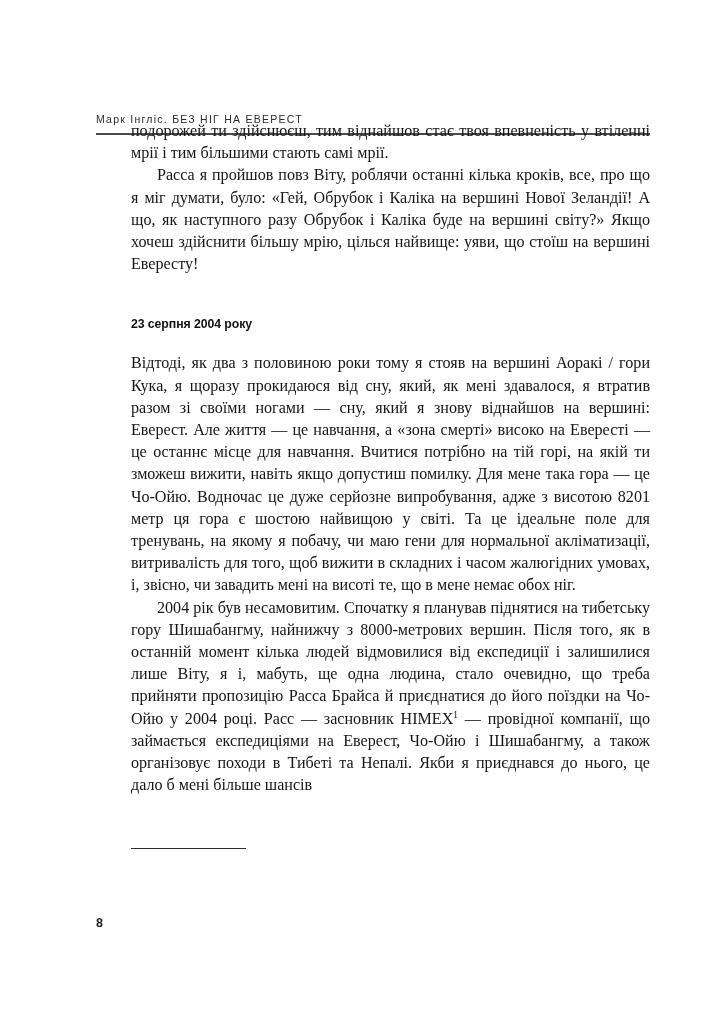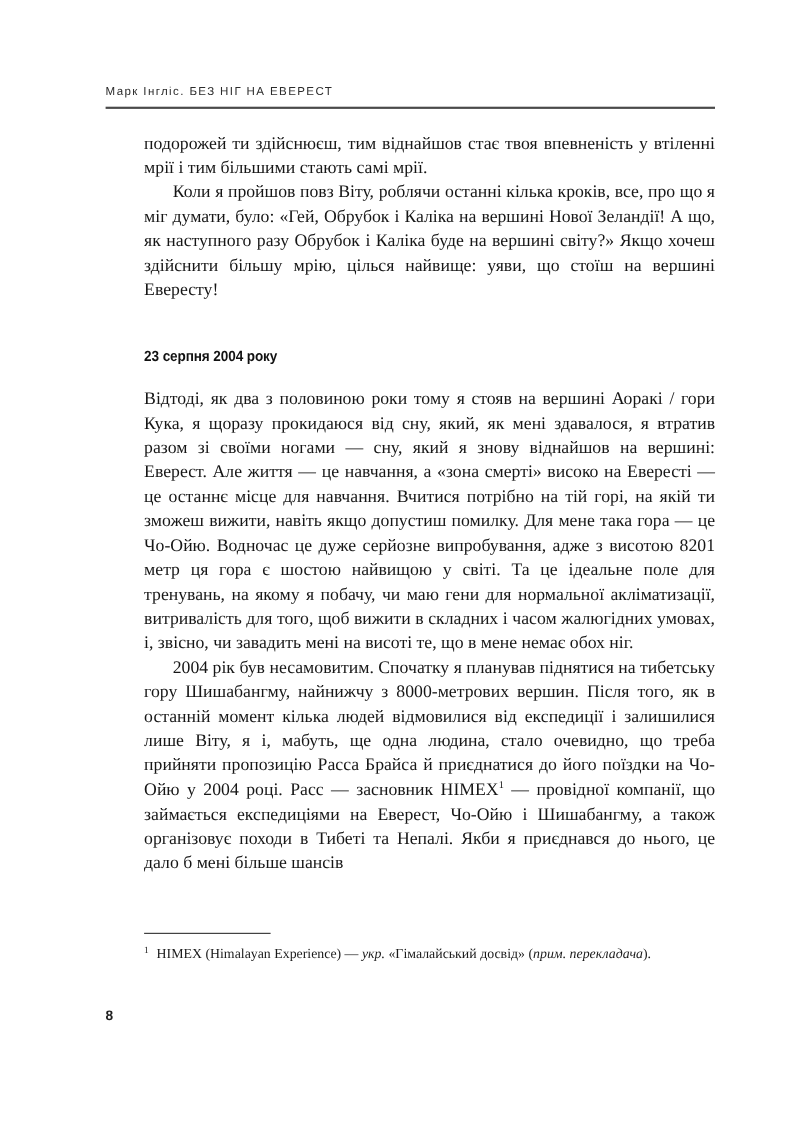--- a/index.html
+++ b/index.html
@@ -30,20 +30,21 @@
     top: 76px;
     width: 554px;
   }
   .running-head-text {
     font-family: "Liberation Sans", "DejaVu Sans", sans-serif;
     font-size: 10.5px;
     letter-spacing: 1.25px;
     color: #2b2b2b;
     white-space: nowrap;
     line-height: 14px;
+    margin-top: 36px;
   }
   .running-head-rule {
     margin-top: 7px;
     width: 554px;
     height: 2px;
     background: #4a4a4a;
   }
 
   
   .textblock {
@@ -138,34 +139,33 @@
 
   <div class="running-head">
     <div class="running-head-text">Марк Інгліс. БЕЗ НІГ НА ЕВЕРЕСТ</div>
     <div class="running-head-rule"></div>
   </div>
 
   <div class="textblock">
 
     <p class="body">подорожей ти здійснюєш, тим віднайшов стає твоя впевненість у втіленні мрії і тим більшими стають самі мрії.</p>
 
-    <p class="body indent">Коли я пройшов повз Віту, роблячи останні кілька кроків, все, про що я міг думати, було: «Гей, Обрубок і Каліка на вершині Нової Зеландії! А що, як наступного разу Обрубок і Каліка буде на вершині світу?» Якщо хочеш здійснити більшу мрію, цілься найвище: уяви, що стоїш на вершині Евересту!</p>
+    <p class="body indent">Расса я пройшов повз Віту, роблячи останні кілька кроків, все, про що я міг думати, було: «Гей, Обрубок і Каліка на вершині Нової Зеландії! А що, як наступного разу Обрубок і Каліка буде на вершині світу?» Якщо хочеш здійснити більшу мрію, цілься найвище: уяви, що стоїш на вершині Евересту!</p>
 
     <div class="spacer-before-heading"></div>
 
     <p class="date-heading">23 серпня 2004 року</p>
 
     <div class="spacer-after-heading"></div>
 
     <p class="body">Відтоді, як два з половиною роки тому я стояв на вершині Аоракі / гори Кука, я щоразу прокидаюся від сну, який, як мені здавалося, я втратив разом зі своїми ногами — сну, який я знову віднайшов на вершині: Еверест. Але життя — це навчання, а «зона смерті» високо на Евересті — це останнє місце для навчання. Вчитися потрібно на тій горі, на якій ти зможеш вижити, навіть якщо допустиш помилку. Для мене така гора — це Чо-Ойю. Водночас це дуже серйозне випробування, адже з висотою 8201 метр ця гора є шостою найвищою у світі. Та це ідеальне поле для тренувань, на якому я побачу, чи маю гени для нормальної акліматизації, витривалість для того, щоб вижити в складних і часом жалюгідних умовах, і, звісно, чи завадить мені на висоті те, що в мене немає обох ніг.</p>
 
     <p class="body indent"><span>2004 рік був несамовитим. Спочатку я планував піднятися на тибетську гору Шишабангму, найнижчу з 8000-метрових вершин. Після того, як в останній момент кілька людей відмовилися від експедиції і залишилися лише Віту, я і, мабуть, ще одна людина, стало очевидно, що треба прийняти пропозицію Расса Брайса й приєднатися до його поїздки на Чо-Ойю у 2004 році. Расс — засновник HIMEX</span><sup class="fn-ref">1</sup><span> — провідної компанії, що займається експедиціями на Еверест, Чо-Ойю і Шишабангму, а також організовує походи в Тибеті та Непалі. Якби я приєднався до нього, це дало б мені більше шансів</span></p>
 
   </div>
 
   <div class="footnote-area">
     <div class="footnote-rule"></div>
-    <p class="footnote"><span class="fn-marker">1</span><span>HIMEX (Himalayan Experience) — </span><span class="it">укр.</span><span> «Гімалайський досвід» (</span><span class="it">прим. перекладача</span><span>).</span></p>
   </div>
 
   <div class="folio">8</div>
 
 </div>
 
 </body></html>

